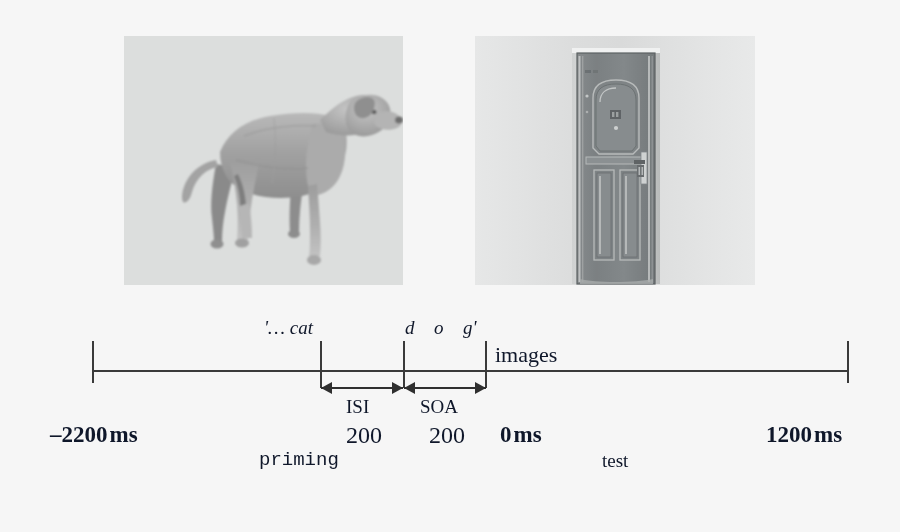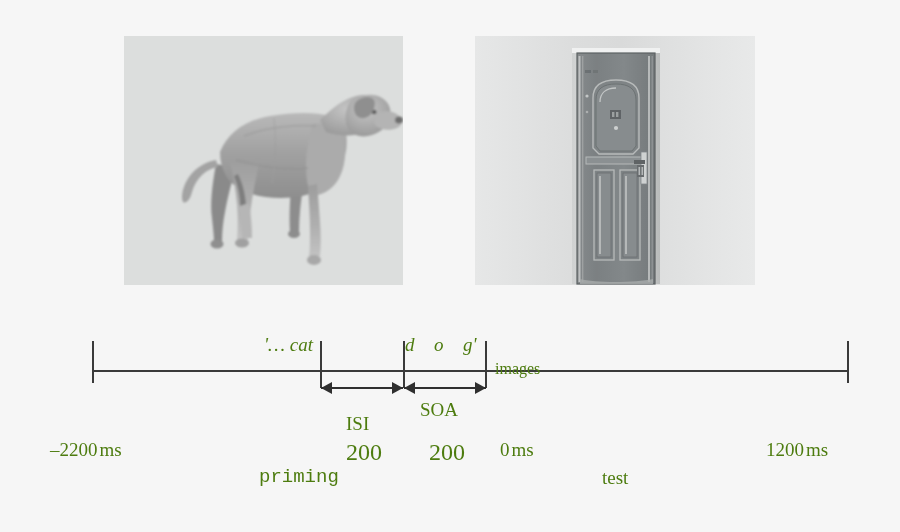--- a/index.html
+++ b/index.html
@@ -98,34 +98,33 @@
     border-bottom: 6px solid transparent;
   }
   .arrow-head.left  { left: 0;  border-right: 11px solid #2f2f2f; }
   .arrow-head.right { right: 0; border-left: 11px solid #2f2f2f; }
 
   
   .lbl {
     position: absolute;
     white-space: nowrap;
     line-height: 1;
-    color: #4d7c0f;
-    margin-top: 17px;
+    color: #0f172a;
   }
   .spoken {
     font-style: italic;
     font-size: 19px;
   }
   .letter-gap { display: inline-block; width: 10px; }
 
   .interval-name { font-size: 19px; }
   .interval-val  { font-size: 24px; }
-  .endpoint      { font-size: 19px; }
+  .endpoint      { font-size: 23px; font-weight: bold; }
   .phase         { font-size: 19px; }
-  .region-label  { font-size: 16px; }
+  .region-label  { font-size: 22px; }
   .unit { margin-left: 2px; }
 </style>
 </head>
 <body>
 
 <div id="figure">
 
   <div class="stimulus" id="prime-image">
     <svg class="dog-svg" width="279" height="249" viewBox="0 0 279 249">
       <defs>
@@ -316,21 +315,21 @@
       <span>o</span>
       <span class="letter-gap"></span>
       <span>g'</span>
     </div>
 
     <div class="lbl region-label" style="left:495px; top:44px;">images</div>
 
     <div class="lbl interval-name" style="left:346px; top:97px;">ISI</div>
     <div class="lbl interval-val" style="left:346px; top:123px;">200</div>
 
-    <div class="lbl interval-name" style="left:420px; top:83px;text-align:center;">SOA</div>
+    <div class="lbl interval-name" style="left:420px; top:97px;text-align:center;">SOA</div>
     <div class="lbl interval-val" style="left:429px; top:123px;">200</div>
 
     <div class="lbl endpoint" style="left:50px; top:123px;">
       <span>–2200</span><span class="unit">ms</span>
     </div>
 
     <div class="lbl endpoint" style="left:500px; top:123px;">
       <span>0</span><span class="unit">ms</span>
     </div>
 

